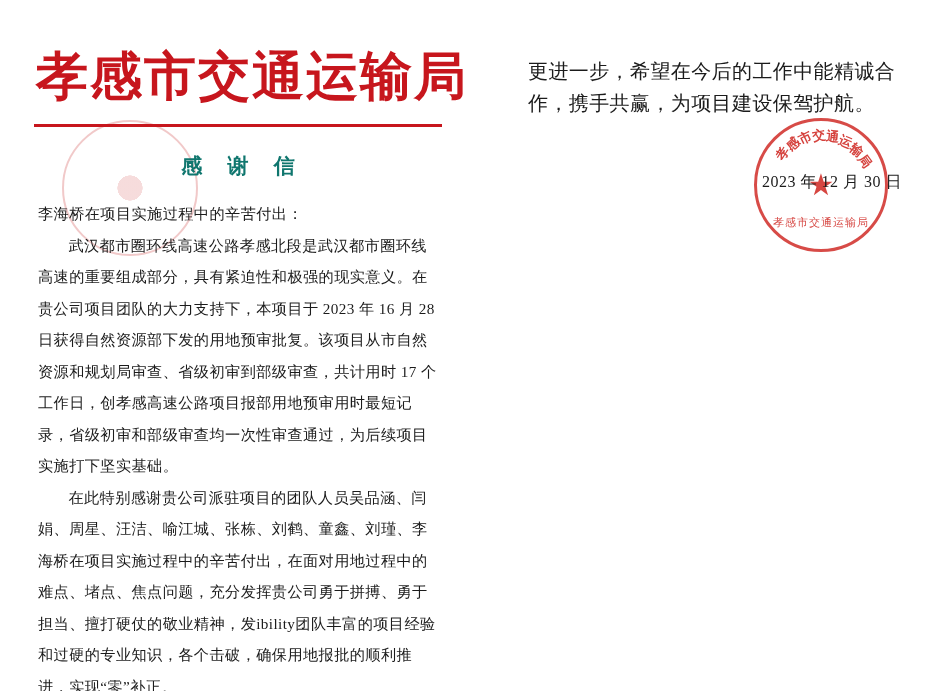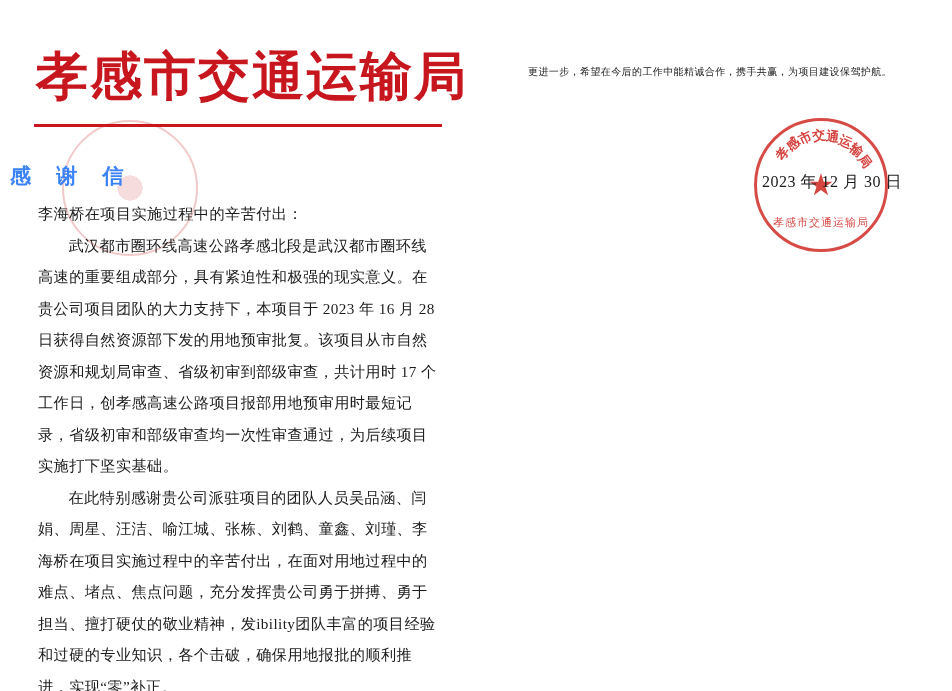--- a/index.html
+++ b/index.html
@@ -49,27 +49,27 @@
     position: absolute;
     left: 34px;
     top: 124px;
     width: 408px;
     height: 3px;
     background: #c7161d;
   }
   .doc-title {
     position: absolute;
     left: 0;
-    top: 162px;
+    top: 152px;
     width: 476px;
-    text-align: left;
+    text-align: center;
     font-size: 21px;
     font-weight: bold;
     letter-spacing: 10px;
-    color: #3b82f6;
+    color: #0f766e;
     text-indent: 10px;
   }
   .body-text {
     position: absolute;
     left: 38px;
     top: 198px;
     width: 400px;
     font-size: 15.2px;
     line-height: 31.5px;
     color: #1b1b1b;
@@ -110,21 +110,21 @@
     top: 0;
     width: 476px;
     height: 691px;
     background: #ffffff;
   }
   .right-text {
     position: absolute;
     left: 52px;
     top: 56px;
     width: 380px;
-    font-size: 10px;
+    font-size: 20px;
     line-height: 31.5px;
     color: #1b1b1b;
     letter-spacing: 0.4px;
   }
   .right-text p { margin: 0; }
   
   .seal {
     position: absolute;
     left: 278px;
     top: 118px;

